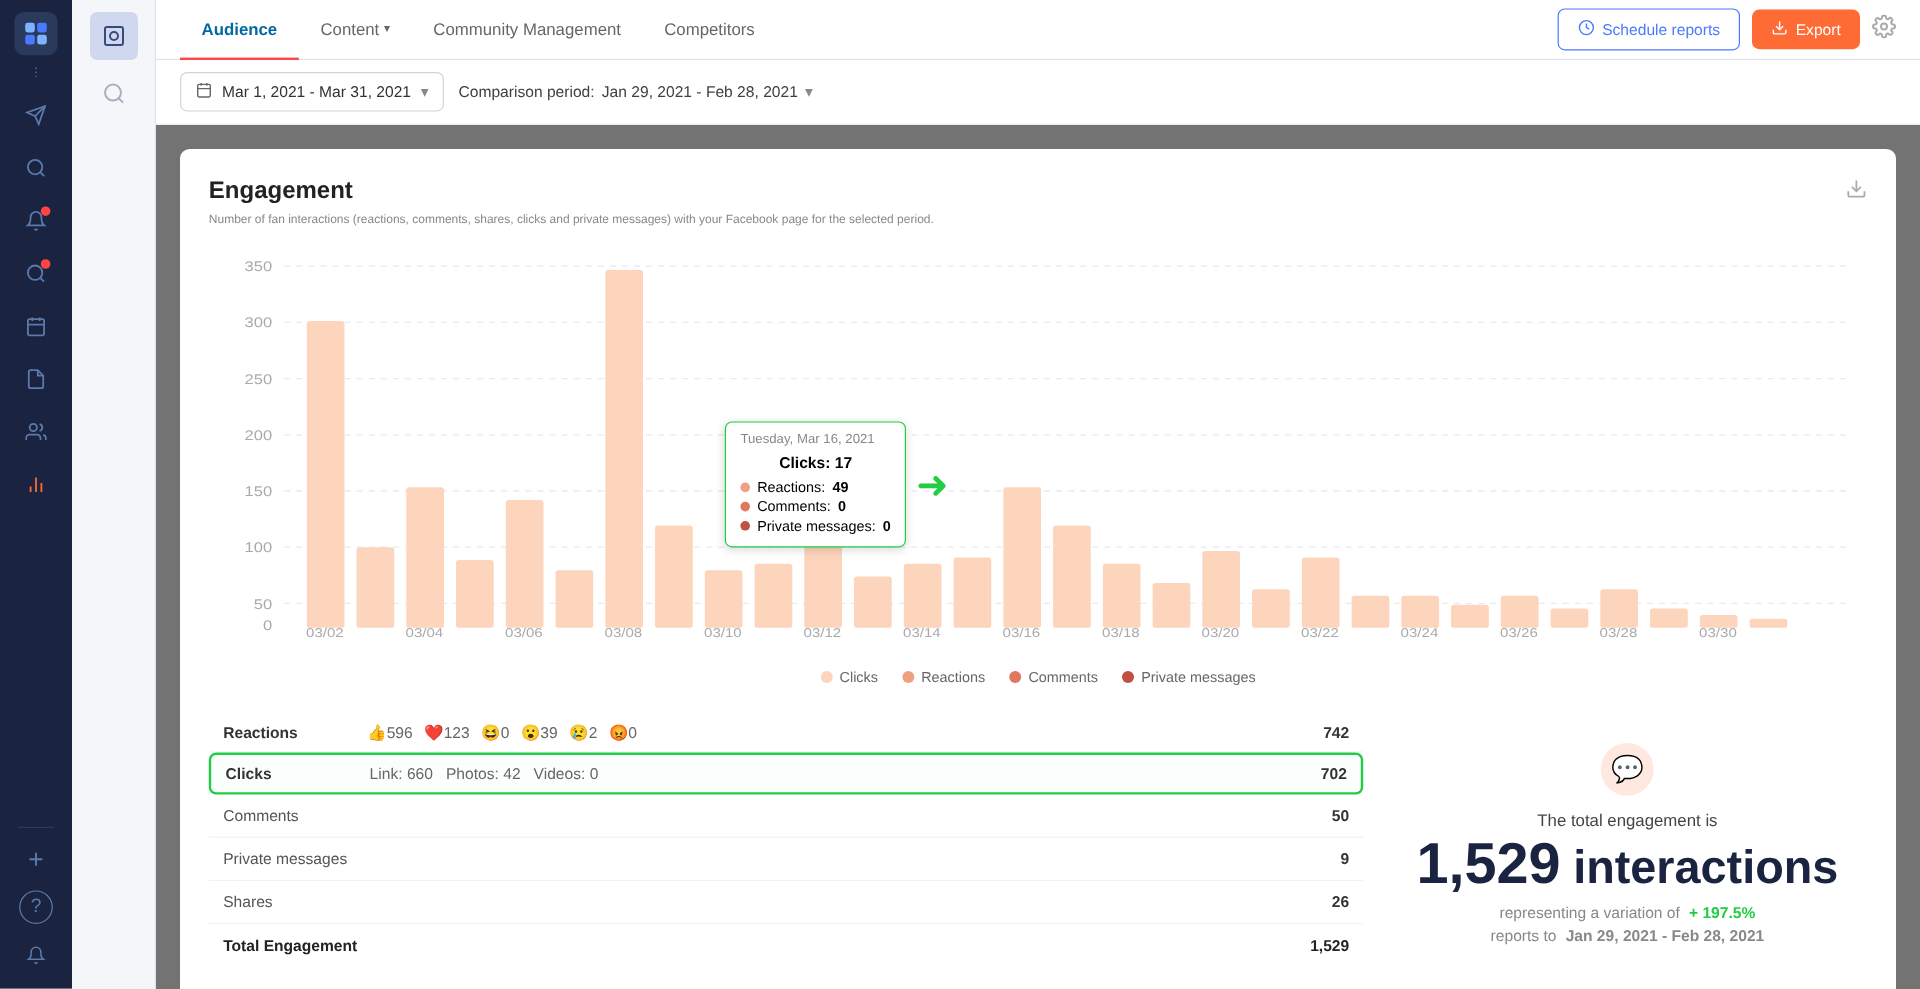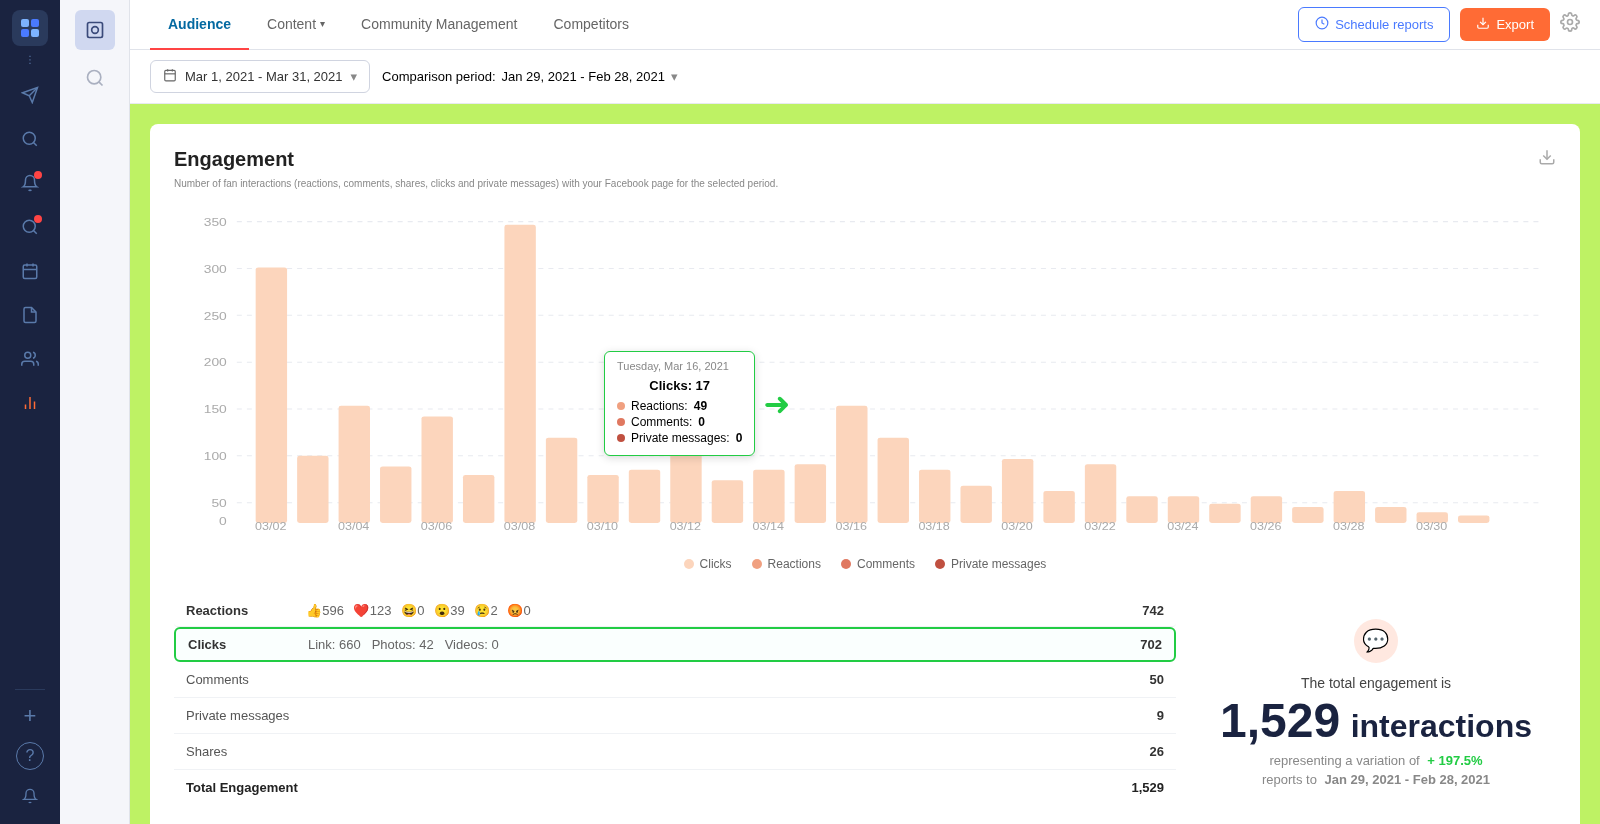--- a/index.html
+++ b/index.html
@@ -30,24 +30,24 @@
     .nav-tab-arrow { font-size: 10px; margin-left: 4px; }
     .nav-spacer { flex: 1; }
     .schedule-btn { display: flex; align-items: center; gap: 6px; padding: 8px 16px; border: 1.5px solid #4a7aff; border-radius: 6px; background: white; color: #4a7aff; font-size: 13px; cursor: pointer; font-weight: 500; }
     .export-btn { display: flex; align-items: center; gap: 6px; padding: 8px 16px; border: none; border-radius: 6px; background: #ff6b35; color: white; font-size: 13px; cursor: pointer; font-weight: 500; margin-left: 10px; }
     .settings-icon-btn { margin-left: 10px; color: #aaa; font-size: 18px; cursor: pointer; }
 
     
     .filter-bar { background: white; padding: 10px 20px; display: flex; align-items: center; gap: 12px; border-bottom: 1px solid #e8eaf0; }
     .date-picker { display: flex; align-items: center; gap: 8px; padding: 7px 12px; border: 1px solid #d0d4e0; border-radius: 6px; font-size: 13px; color: #333; cursor: pointer; background: white; }
     .comparison-period { display: flex; align-items: center; gap: 6px; font-size: 13px; color: #666; cursor: pointer; }
-    .comparison-period span { color: #000000; font-weight: 500; }
-
-    
-    .content-area { flex: 1; overflow-y: auto; background: #bef264; padding: 20px; }
+    .comparison-period span { color: #404040; font-weight: 500; }
+
+    
+    .content-area { flex: 1; overflow-y: auto; background: #737373; padding: 20px; }
 
     
     .chart-card { background: white; border-radius: 8px; padding: 24px; margin-bottom: 20px; }
     .chart-title { font-size: 20px; font-weight: 700; color: #222; margin-bottom: 6px; }
     .chart-subtitle { font-size: 10px; color: #888; margin-bottom: 20px; line-height: 1.4; }
     .chart-download { float: right; color: #aaa; cursor: pointer; font-size: 18px; }
 
     
     .chart-wrapper { position: relative; height: 330px; margin-bottom: 16px; }
     .chart-svg { width: 100%; height: 100%; }
@@ -447,21 +447,21 @@
             <span class="label">Total Engagement</span>
             <span class="value">1,529</span>
           </div>
         </div>
 
         <div class="summary-card">
           <div class="summary-icon">💬</div>
           <div class="summary-label">The total engagement is</div>
           <div style="line-height:1; margin-bottom:8px;">
             <span style="font-size:48px; font-weight:900; color:#1a2340;">1,529</span>
-            <span style="font-size:32px; font-weight:900; color:#1a2340; margin-left:6px;">interactions</span>
+            <span style="font-size:39px; font-weight:900; color:#1a2340; margin-left:6px;">interactions</span>
           </div>
           <div class="summary-sub">
             <span>representing a variation of</span>
             <span style="color:#22cc44; font-weight:700; margin-left:4px;">+ 197.5%</span>
           </div>
           <div class="summary-compare">
             <span>reports to</span>
             <strong style="margin-left:4px;">Jan 29, 2021 - Feb 28, 2021</strong>
           </div>
         </div>

